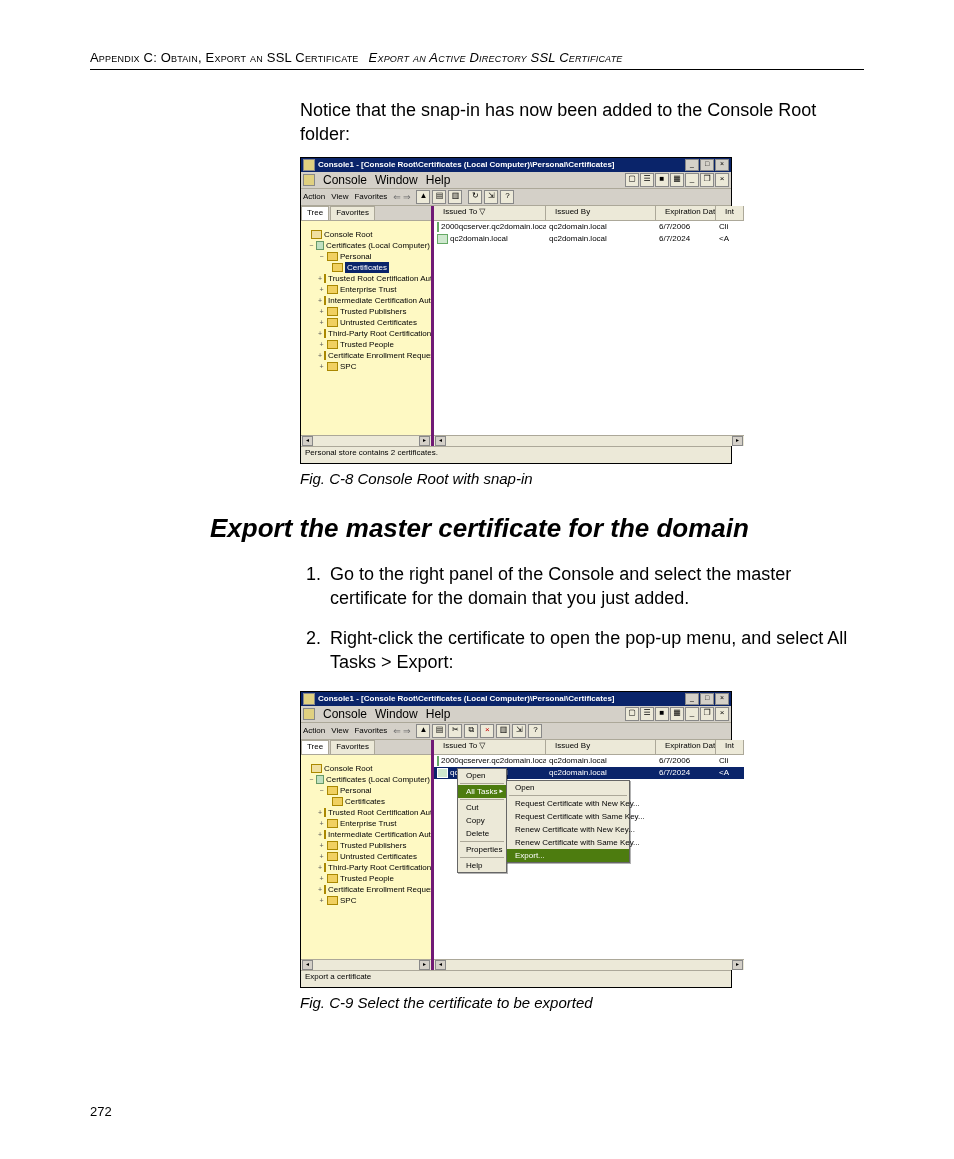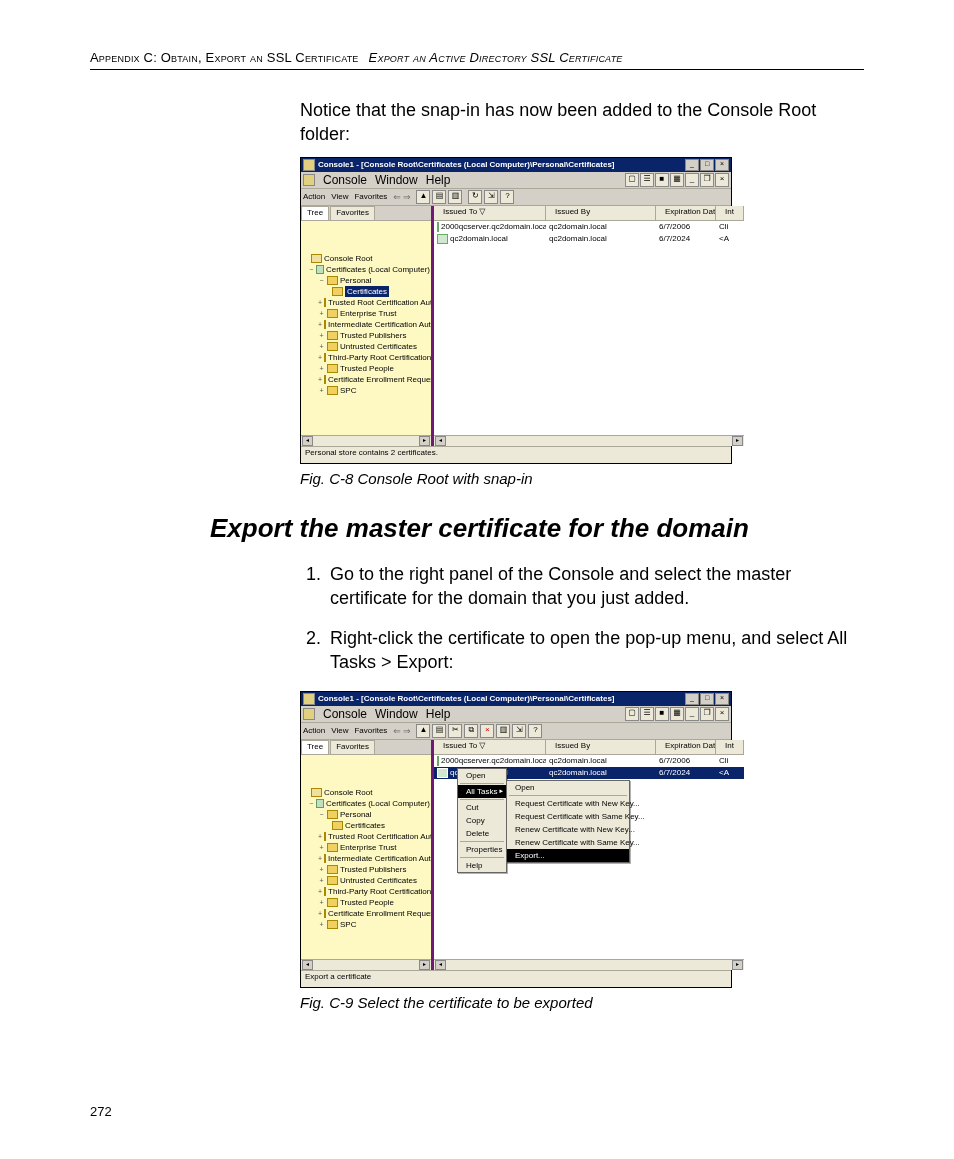--- a/index.html
+++ b/index.html
@@ -109,21 +109,21 @@
   .tree-pane {
     width: 130px; border-right: 3px solid #701a75; background: #fef9c3;
     display: flex; flex-direction: column;
   }
   .tabs { display: flex; border-bottom: 1px solid #aca899; background: #d4d0c8; height: 14px; }
   .tab {
     border: 1px solid #aca899; border-bottom: none; padding: 0 5px;
     background: #ece9d8; font-size: 8px; line-height: 12px; margin-right: 1px;
   }
   .tab.active { background: #fff; }
-  .tree-body { flex: 1; overflow: hidden; padding: 8px 1px; font-size: 8px; line-height: 11px; margin-top: 24px; }
+  .tree-body { flex: 1; overflow: hidden; padding: 8px 1px; font-size: 8px; line-height: 11px; }
   .tree-node { white-space: nowrap; display: flex; align-items: center; gap: 2px; }
   .expander { width: 7px; text-align: center; color: #555; font-size: 7px; }
   .folder {
     width: 9px; height: 7px; background: #f0d060; border: 1px solid #aa8800;
     display: inline-block;
   }
   .folder.root { background: #f0e0a0; }
   .folder.cert { background: #c0e0c0; border-color: #669966; }
   .node-label { }
   .node-sel { background: #0a246a; color: #fff; padding: 0 2px; }
@@ -164,21 +164,21 @@
     height: 14px; border-top: 1px solid #aca899; font-size: 8px;
     padding: 1px 4px; background: #ece9d8;
   }
 
   
   .ctx-menu {
     position: absolute; background: #ece9d8; border: 1px solid #666;
     font-size: 8px; box-shadow: 1px 1px 0 rgba(0,0,0,0.3); z-index: 5;
   }
   .ctx-item { padding: 2px 14px 2px 8px; white-space: nowrap; position: relative; }
-  .ctx-item.sel { background: #000000; color: #fff; }
+  .ctx-item.sel { background: #4d7c0f; color: #fff; }
   .ctx-sep { height: 0; border-top: 1px solid #aca899; margin: 1px 2px; }
   .ctx-arrow { position: absolute; right: 3px; top: 2px; font-size: 7px; }
 
   .shot2-wrap { position: relative; }
 </style>
 </head>
 <body>
 
 <div class="page">
 

